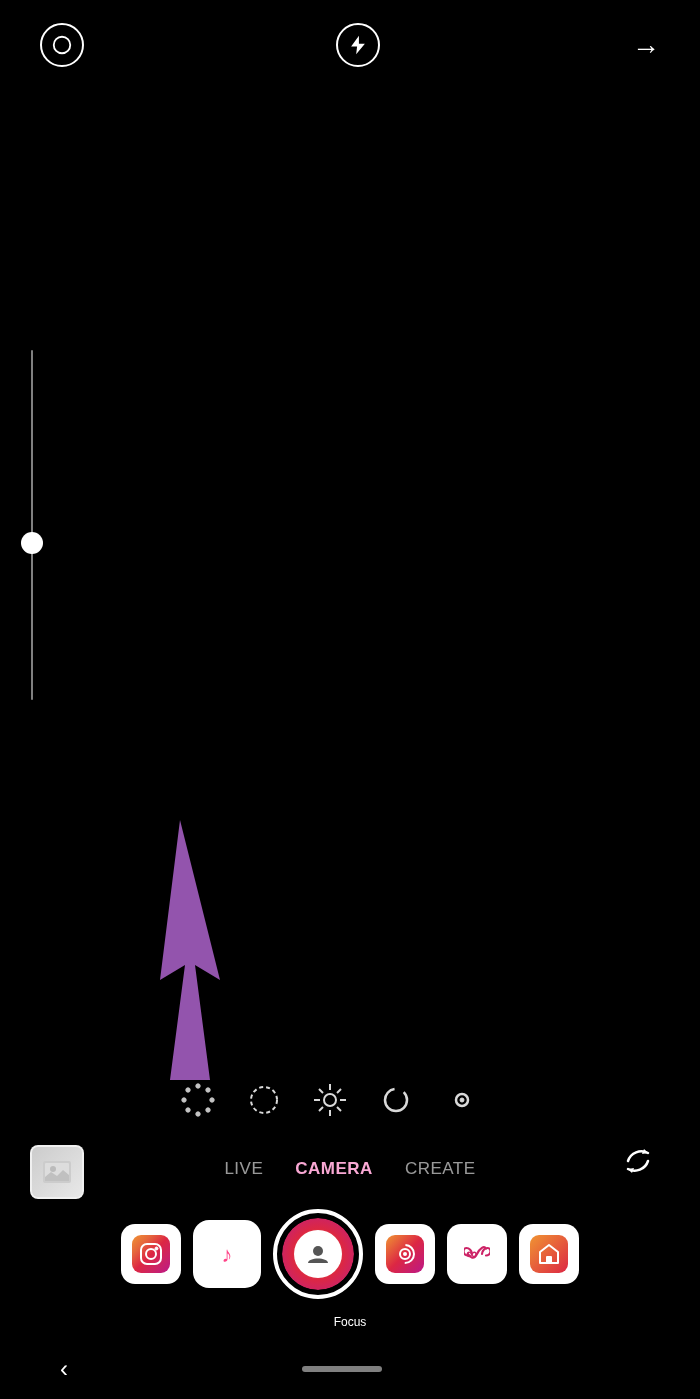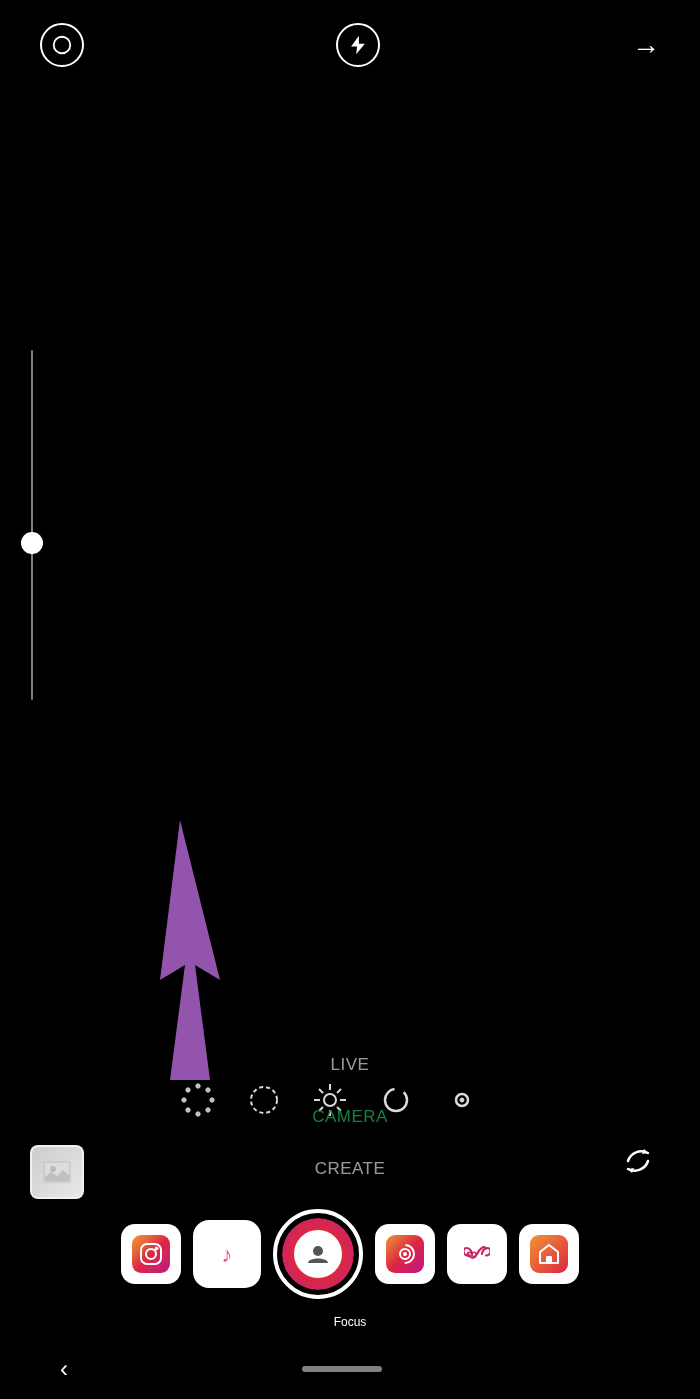--- a/index.html
+++ b/index.html
@@ -124,38 +124,37 @@
       fill: none;
     }
 
     
     .mode-tabs {
       position: absolute;
       bottom: 220px;
       left: 0;
       right: 0;
       display: flex;
-      align-items: center;
+      align-items: flex-start;
       justify-content: center;
       gap: 32px;
       z-index: 10;
-      flex-direction: column;
     }
 
     .mode-tab {
       color: rgba(255,255,255,0.6);
       font-size: 17px;
       font-weight: 400;
       letter-spacing: 0.5px;
       text-transform: uppercase;
     }
 
     .mode-tab.active {
-      color: #15803d;
-      font-weight: 400;
+      color: #f9a8d4;
+      font-weight: 700;
     }
 
     
     .rotate-icon {
       position: absolute;
       bottom: 216px;
       right: 40px;
       width: 44px;
       height: 44px;
       display: flex;

